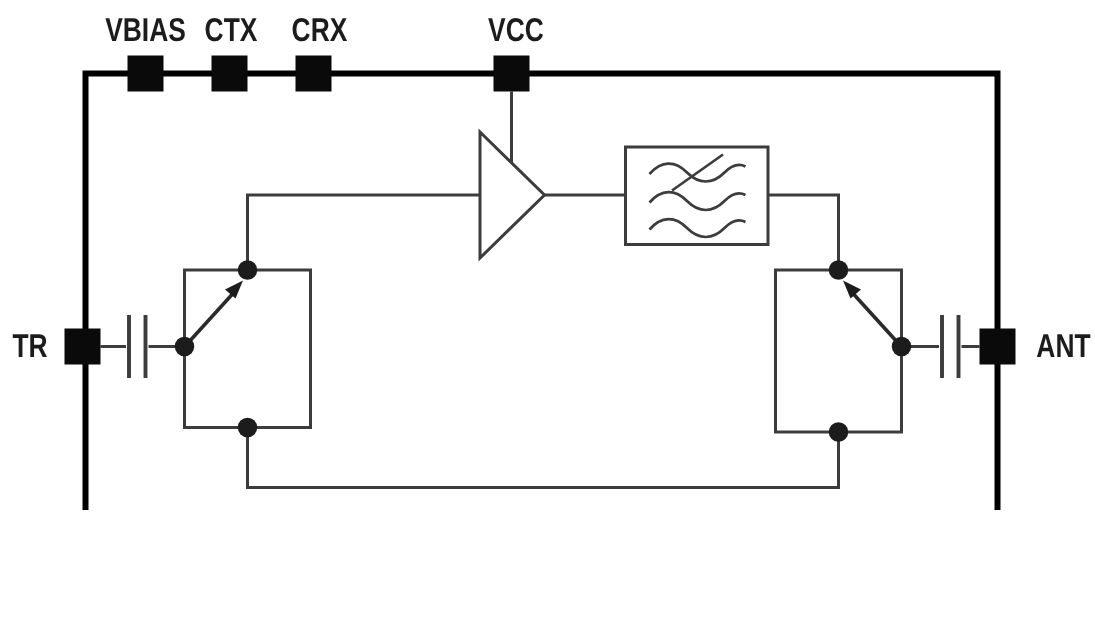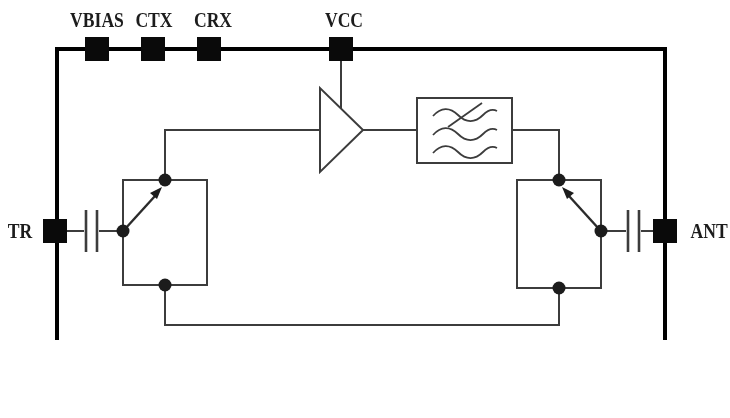--- a/index.html
+++ b/index.html
@@ -1,18 +1,18 @@
 <!DOCTYPE html>
 <html><head>
 <meta charset="utf-8">
 <style>
   html,body{margin:0;padding:0;background:#ffffff;}
   .stage{
     position:relative;width:730px;height:340px;background:#ffffff;
-    font-family:Liberation Serif, serif;overflow:hidden;
+    font-family:Liberation Sans, sans-serif;overflow:hidden;
   }
   .stage svg{position:absolute;left:0;top:0;}
   .lbl{
     position:absolute;font-weight:700;font-size:22px;line-height:22px;
     color:#1c1c1c;text-align:center;transform:scaleX(0.8);
     white-space:nowrap;user-select:none;
   }
   .lbl-vbias{left:57px;top:9px;width:80px;}
   .lbl-ctx{left:114px;top:9px;width:80px;}
   .lbl-crx{left:173px;top:9px;width:80px;}

